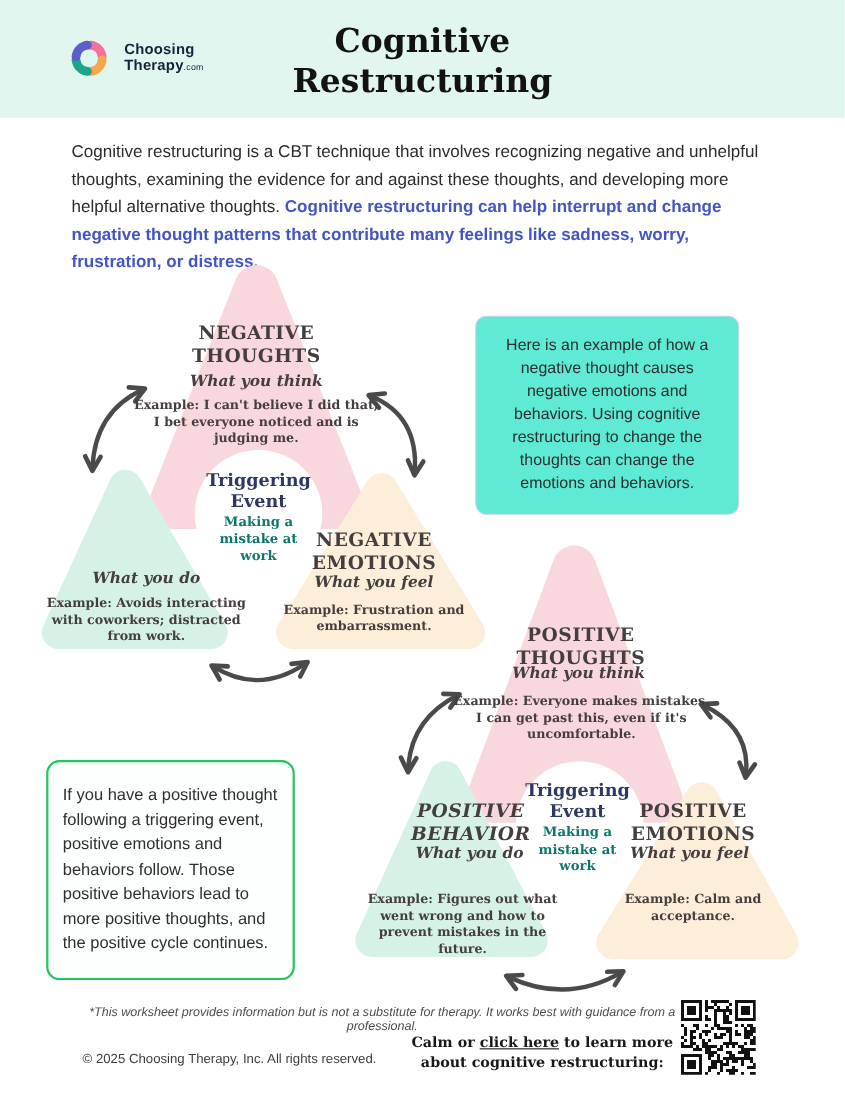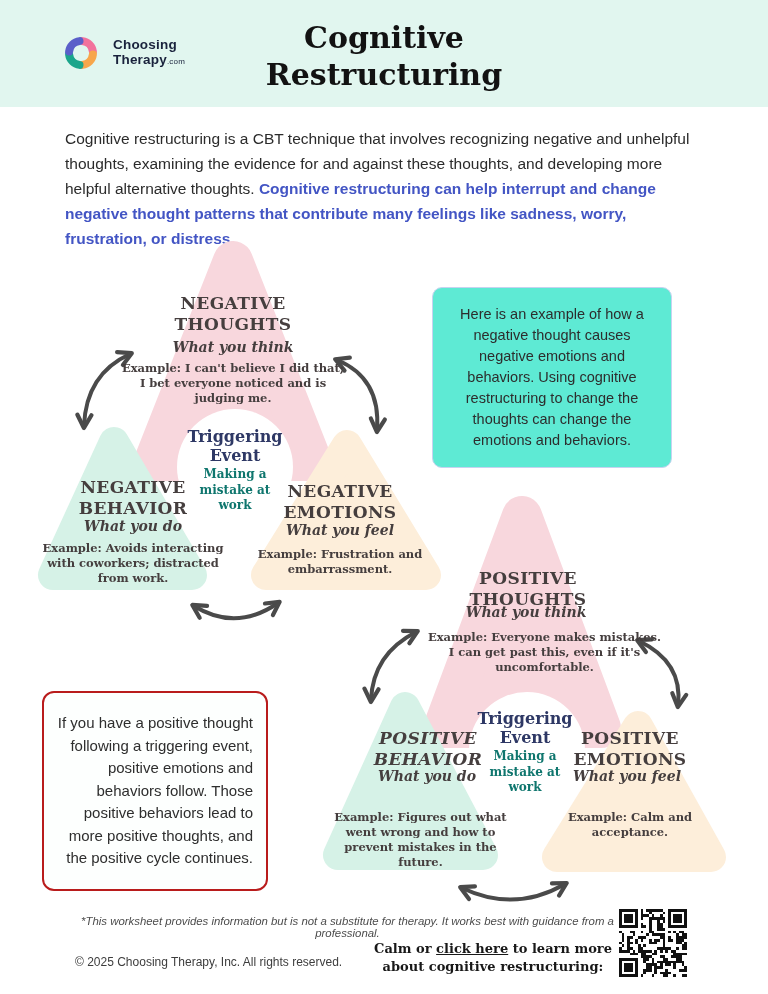--- a/index.html
+++ b/index.html
@@ -16,21 +16,21 @@
 
   
   .intro{position:absolute;left:65px;top:126px;width:640px;font-size:15.5px;line-height:1.62;color:#2b2b2b;}
   .intro .blue{color:#4355c4;font-weight:bold;}
 
   
   .note-lavender{position:absolute;left:432px;top:287px;width:212px;min-height:108px;background:#5eead4;
     border:1px solid #c7d2f0;border-radius:10px;padding:16px 13px;text-align:center;
     font-size:14.5px;line-height:1.45;color:#2d2d2d;}
   .note-green{position:absolute;left:42px;top:691px;width:196px;min-height:136px;background:#fdfffe;
-    border:2px solid #b91c1c;border-radius:12px;padding:19px 13px;text-align:right;
+    border:2px solid #22c55e;border-radius:12px;padding:19px 13px;text-align:left;
     font-size:15px;line-height:1.5;color:#2e2e2e;}
 
   
   .diagram{position:absolute;}
   .diagram svg.shapes{position:absolute;left:0;top:0;}
   .dg-label{position:absolute;text-align:center;font-family:"DejaVu Serif",serif;color:#453e3e;}
   .dg-title{font-weight:bold;font-size:17px;line-height:1.22;letter-spacing:.4px;}
   .dg-sub{font-style:italic;font-weight:bold;font-size:14px;}
   .dg-ex{font-weight:bold;font-size:11.5px;line-height:1.3;}
   .dg-trigger{font-weight:bold;font-size:16px;line-height:1.18;color:#2e3865;}
@@ -78,40 +78,39 @@
       <polygon points="205,26 126,226 284,226" fill="#f8d7dd" stroke="#f8d7dd" stroke-width="40" stroke-linejoin="round"></polygon>
       <polygon points="86,207 25,340 164,340" fill="#d6f2e7" stroke="#d6f2e7" stroke-width="30" stroke-linejoin="round"></polygon>
       <polygon points="319,210 238,340 398,340" fill="#fdeeda" stroke="#fdeeda" stroke-width="30" stroke-linejoin="round"></polygon>
       <circle cx="207" cy="232" r="58" fill="#ffffff"></circle>
     </svg>
     <div class="dg-label dg-title overlay" style="left:105px;top:58px;width:200px;">NEGATIVE THOUGHTS</div>
     <div class="dg-label dg-sub overlay" style="left:105px;top:104px;width:200px;">What you think</div>
     <div class="dg-label dg-ex overlay" style="left:90px;top:126px;width:230px;">Example: I can't believe I did that; I bet everyone noticed and is judging me.</div>
     <div class="dg-label dg-trigger overlay" style="left:147px;top:193px;width:120px;">Triggering Event</div>
     <div class="dg-label dg-trigger-desc overlay" style="left:162px;top:232px;width:90px;">Making a mistake at work</div>
-    <div class="dg-label dg-title overlay" style="left:15px;top:242px;width:180px;">NEGATIVE BEHAVIOR</div>
     <div class="dg-label dg-sub overlay" style="left:15px;top:283px;width:180px;">What you do</div>
     <div class="dg-label dg-ex overlay" style="left:10px;top:306px;width:190px;">Example:  Avoids interacting with coworkers; distracted from work.</div>
     <div class="dg-label dg-title overlay" style="left:222px;top:246px;width:180px;">NEGATIVE EMOTIONS</div>
     <div class="dg-label dg-sub overlay" style="left:222px;top:287px;width:180px;">What you feel</div>
     <div class="dg-label dg-ex overlay" style="left:227px;top:312px;width:170px;">Example: Frustration and embarrassment.</div>
   </div>
 
   <div class="note-lavender">Here is an example of how a negative thought causes negative emotions and behaviors. Using cognitive restructuring to change the thoughts can change the emotions and behaviors.</div>
 
   <div class="diagram" style="left:315px;top:492px;width:420px;height:395px;">
     <svg class="shapes" width="420" height="395" viewBox="0 0 420 395">
       <polygon points="207,24 128,236 286,236" fill="#f8d7dd" stroke="#f8d7dd" stroke-width="40" stroke-linejoin="round"></polygon>
       <polygon points="90,215 23,363 168,363" fill="#d6f2e7" stroke="#d6f2e7" stroke-width="30" stroke-linejoin="round"></polygon>
       <polygon points="323,234 242,365 396,365" fill="#fdeeda" stroke="#fdeeda" stroke-width="30" stroke-linejoin="round"></polygon>
       <circle cx="212" cy="258" r="58" fill="#ffffff"></circle>
     </svg>
     <div class="dg-label dg-title overlay" style="left:113px;top:76px;width:200px;">POSITIVE THOUGHTS</div>
     <div class="dg-label dg-sub overlay" style="left:111px;top:112px;width:200px;">What you think</div>
-    <div class="dg-label dg-ex overlay" style="left:96px;top:138px;width:235px;margin-left:16px;">Example: Everyone makes mistakes. I can get past this, even if it's uncomfortable.</div>
+    <div class="dg-label dg-ex overlay" style="left:96px;top:138px;width:235px;">Example: Everyone makes mistakes. I can get past this, even if it's uncomfortable.</div>
     <div class="dg-label dg-trigger overlay" style="left:150px;top:218px;width:120px;">Triggering Event</div>
     <div class="dg-label dg-trigger-desc overlay" style="left:165px;top:257px;width:90px;">Making a mistake at work</div>
     <div class="dg-label dg-title overlay" style="left:23px;top:236px;width:180px;font-style:italic;">POSITIVE BEHAVIOR</div>
     <div class="dg-label dg-sub overlay" style="left:22px;top:276px;width:180px;">What you do</div>
     <div class="dg-label dg-ex overlay" style="left:8px;top:318px;width:195px;">Example:  Figures out what went wrong and how to prevent mistakes in the future.</div>
     <div class="dg-label dg-title overlay" style="left:225px;top:236px;width:180px;">POSITIVE EMOTIONS</div>
     <div class="dg-label dg-sub overlay" style="left:222px;top:276px;width:180px;">What you feel</div>
     <div class="dg-label dg-ex overlay" style="left:230px;top:318px;width:170px;">Example: Calm and acceptance.</div>
   </div>
 

